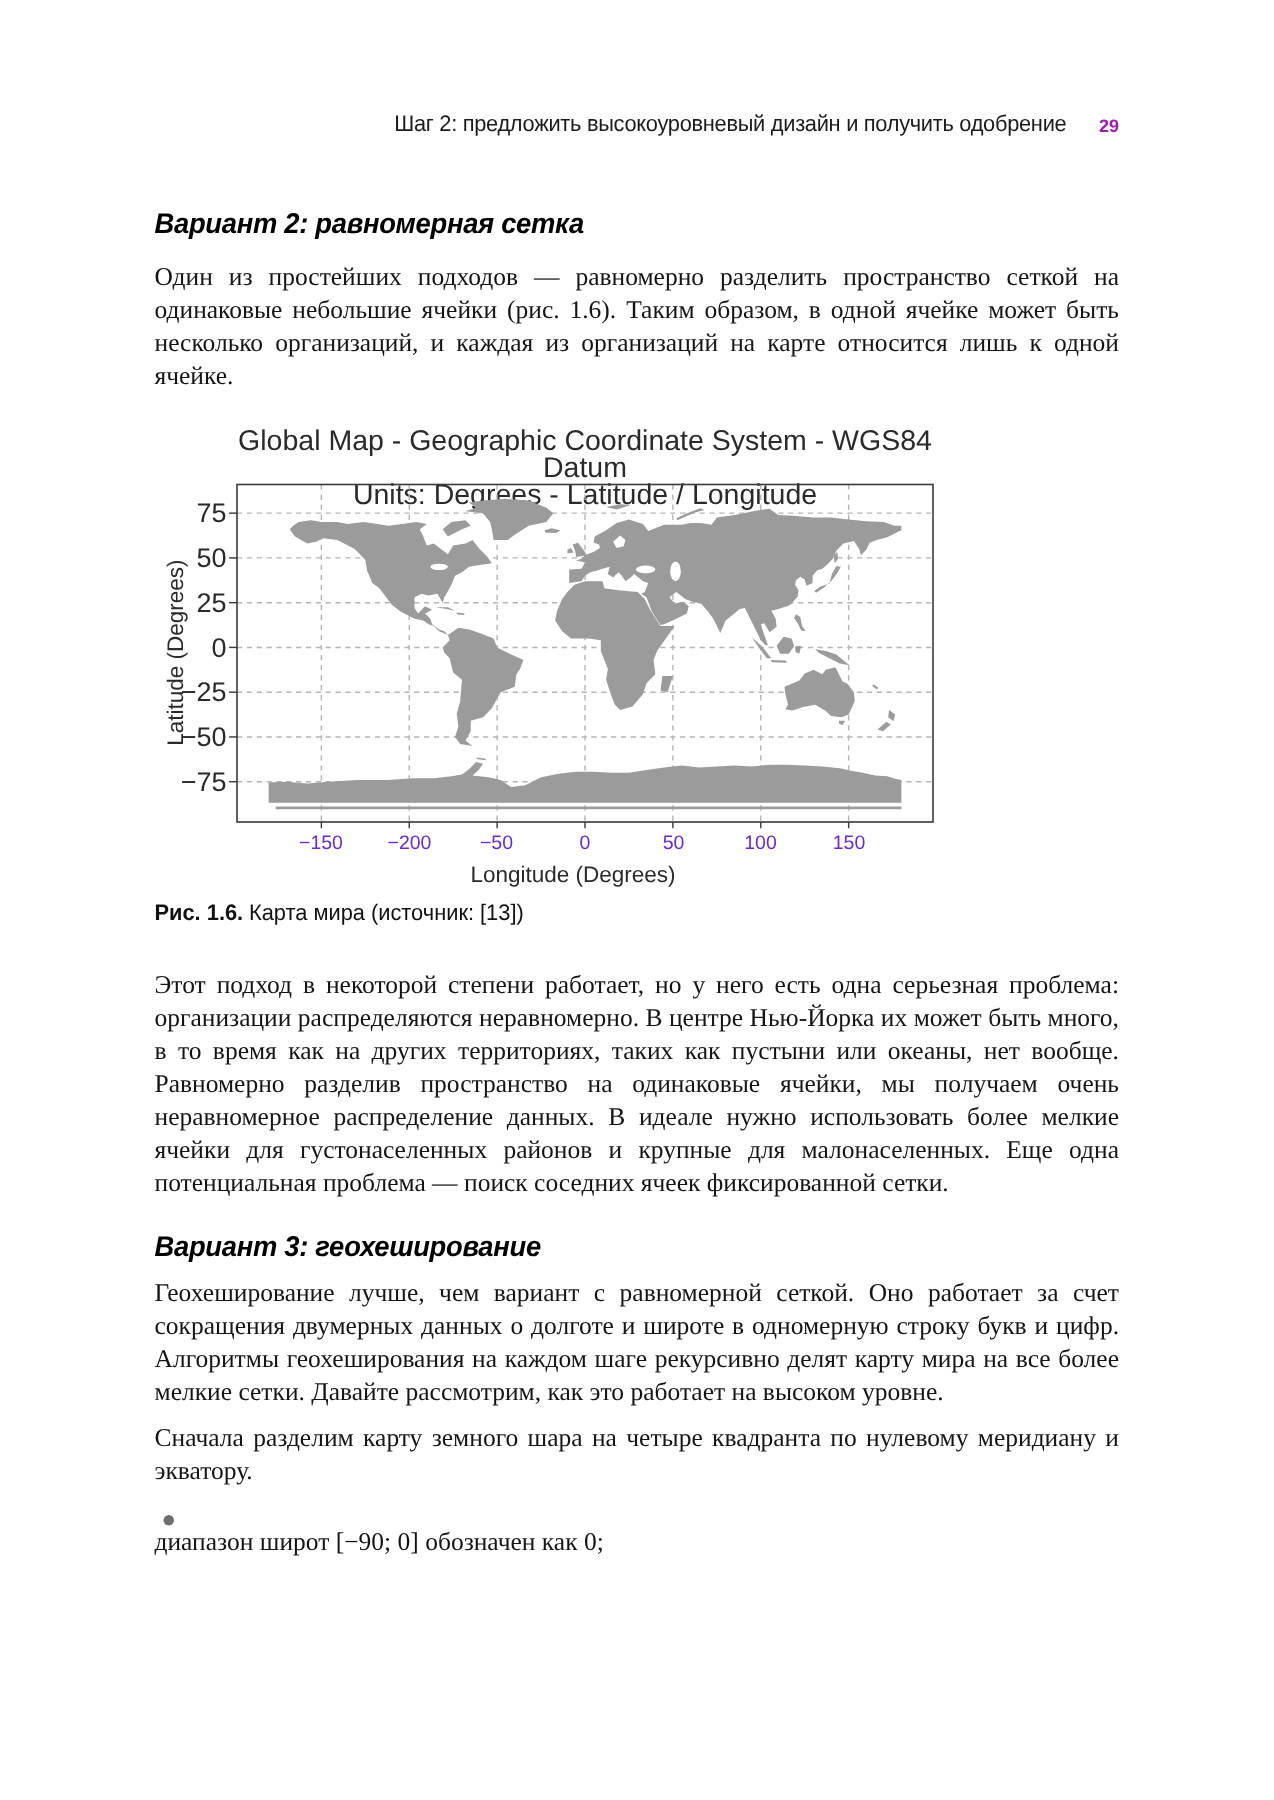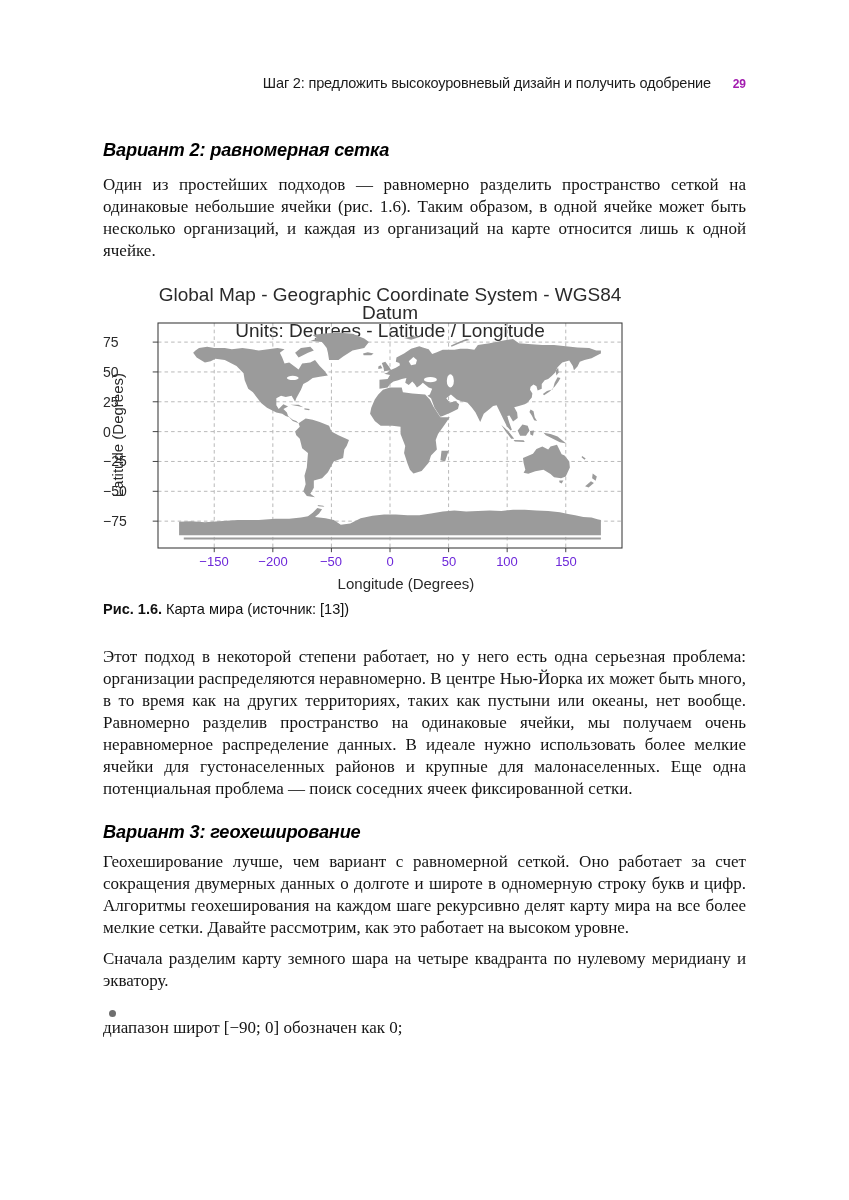--- a/index.html
+++ b/index.html
@@ -38,23 +38,23 @@
   .p1{margin-top:12px;}
   .p2{margin-top:28px;}
   .p3{margin-top:7px;}
   .p4{margin-top:9px;}
   
   .figure{position:relative;margin-top:24px;height:310px;font-family:"Liberation Sans", sans-serif;color:#222;}
   .fig-title{position:absolute;left:55px;top:0;width:464px;text-align:center;font-size:19px;line-height:18px;color:#2a2a2a;}
   .plot-svg{position:absolute;left:55px;top:37px;width:464px;height:225px;overflow:visible;}
   .ylabel-wrap{position:absolute;left:4px;top:37px;width:20px;height:225px;display:flex;align-items:center;justify-content:center;}
   .ylabel-wrap span{writing-mode:vertical-rl;transform:rotate(180deg);font-size:15px;color:#2a2a2a;white-space:nowrap;}
-  .ytick{position:absolute;left:0;width:48px;font-size:14px;line-height:16px;color:#2a2a2a;}
+  .ytick{position:absolute;left:0;width:48px;text-align:right;font-size:18px;line-height:16px;color:#2a2a2a;}
   .xtick{position:absolute;width:60px;top:268px;text-align:center;font-size:13px;line-height:16px;color:#6d28d9;}
-  .xlabel{position:absolute;left:71px;top:289px;width:464px;text-align:center;font-size:15px;color:#2a2a2a;}
+  .xlabel{position:absolute;left:47px;top:289px;width:464px;text-align:center;font-size:15px;color:#2a2a2a;}
   
   .caption{
     margin-top:3px;
     font-family:"Liberation Sans", sans-serif;font-size:15px;line-height:19px;color:#111;
     transform:scaleX(0.97);transform-origin:left;
   }
   .caption .cap-label{font-weight:700;}
   .caption .cap-text{margin-left:4px;}
   
   .bullets{list-style:none;}

